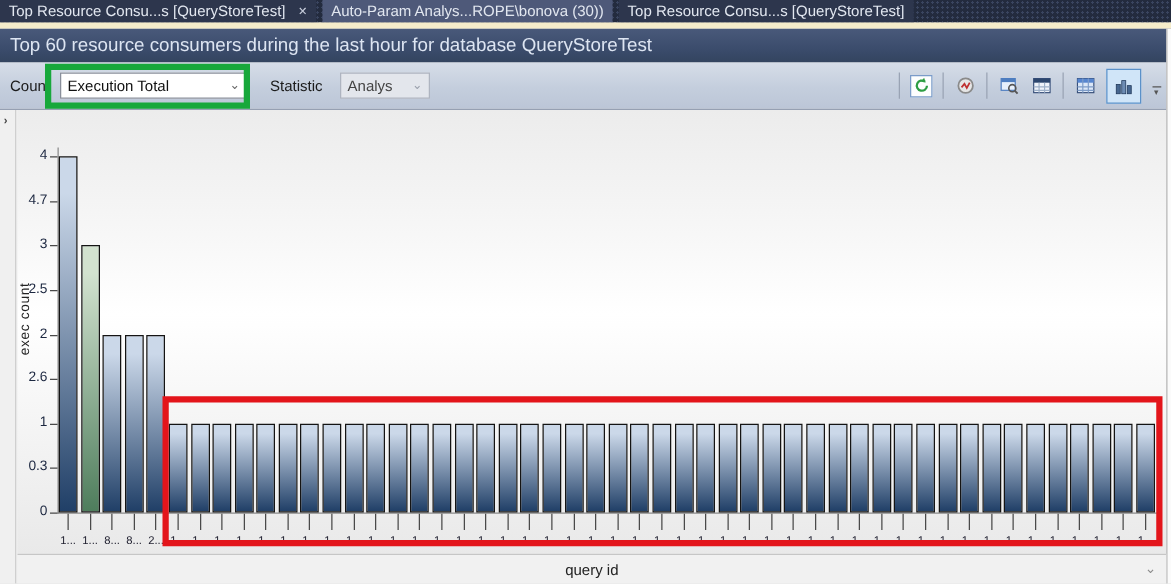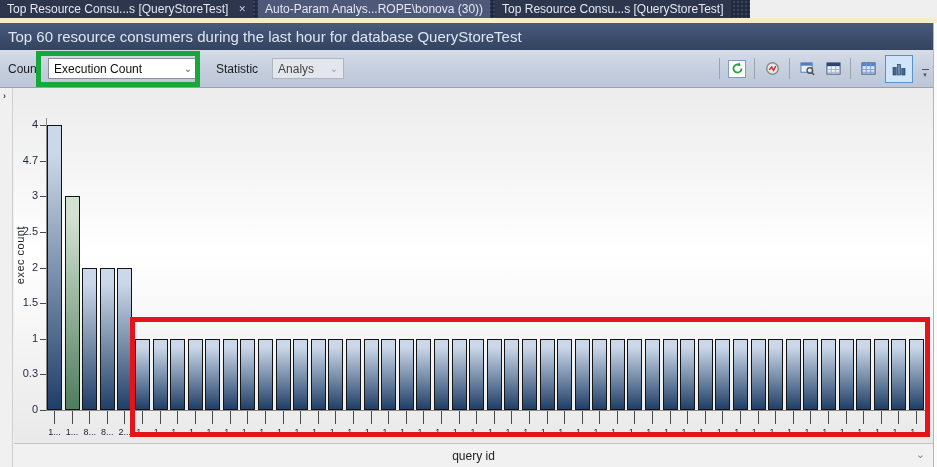--- a/index.html
+++ b/index.html
@@ -1,20 +1,20 @@
 <!DOCTYPE html>
 <html><head>
 <meta charset="utf-8">
 <style>
   html,body{margin:0;padding:0;background:#d8d8d8;}
   .window{position:relative;width:937px;height:467px;overflow:hidden;
           font-family:"Liberation Sans",sans-serif;background:#efefef;}
 
   
-  .tabbar{position:absolute;left:0;top:0;width:750px;height:18px;display:flex;
+  .tabbar{position:absolute;left:0;top:0;width:937px;height:18px;display:flex;
           background-color:#232b3e;
           background-image:radial-gradient(#3a4560 1px, transparent 1px);
           background-size:4px 4px;}
   .tab{display:flex;align-items:center;height:18px;padding:0 7px;margin-right:5px;
        font-size:12px;color:#e2e7f0;background:#2d364d;white-space:nowrap;}
   .tab.highlighted{background:#4e5979;}
   .tab-close{margin-left:10px;font-size:9px;color:#c7cddb;line-height:1;}
 
   
   .accent{position:absolute;left:0;top:18px;width:937px;height:5px;background:#f5ecca;}
@@ -96,21 +96,21 @@
     </div>
   <div class="accent"></div>
 
   <div class="titlebar">
     <span>Top 60 resource consumers during the last hour for database QueryStoreTest</span>
   </div>
 
   <div class="toolbar">
     <span class="tlabel">Count</span>
     <div class="combo metric">
-      <span>Execution Count</span>
+      <span>Execution Total</span>
       <span class="chev">⌄</span>
     </div>
     <span class="tlabel stat">Statistic</span>
     <div class="combo total">
       <span>Analys</span>
       <span class="chev">⌄</span>
     </div>
     <div class="tb-icons" id="tb-icons">
         <div class="tbsep"></div>
         <div class="tbtn boxed">
@@ -186,21 +186,21 @@
       <div class="redbox" id="redbox" style="border-color: rgb(227, 21, 27);"></div>
     <div class="axis-line" style="left: 46px; top: 30px; width: 1px; height: 293px;"></div>
         <div class="axis-line" style="left: 46px; top: 322px; width: 882px; height: 1px;"></div>
         <div class="ytick-mark" style="left: 40px; top: 322px;"></div>
         <div class="ytick-label" style="left: 0px; top: 315px;">0</div>
         <div class="ytick-mark" style="left: 40px; top: 286.375px;"></div>
         <div class="ytick-label" style="left: 0px; top: 279.375px;">0.3</div>
         <div class="ytick-mark" style="left: 40px; top: 250.75px;"></div>
         <div class="ytick-label" style="left: 0px; top: 243.75px;">1</div>
         <div class="ytick-mark" style="left: 40px; top: 215.125px;"></div>
-        <div class="ytick-label" style="left: 0px; top: 208.125px;">1.5</div>
+        <div class="ytick-label" style="left: 0px; top: 208.125px;">2.6</div>
         <div class="ytick-mark" style="left: 40px; top: 179.5px;"></div>
         <div class="ytick-label" style="left: 0px; top: 172.5px;">2</div>
         <div class="ytick-mark" style="left: 40px; top: 143.875px;"></div>
         <div class="ytick-label" style="left: 0px; top: 136.875px;">2.5</div>
         <div class="ytick-mark" style="left: 40px; top: 108.25px;"></div>
         <div class="ytick-label" style="left: 0px; top: 101.25px;">3</div>
         <div class="ytick-mark" style="left: 40px; top: 72.625px;"></div>
         <div class="ytick-label" style="left: 0px; top: 65.625px;">4.7</div>
         <div class="ytick-mark" style="left: 40px; top: 37px;"></div>
         <div class="ytick-label" style="left: 0px; top: 30px;">4</div>

